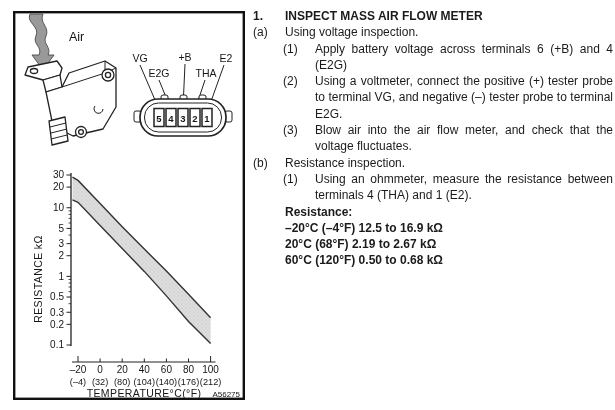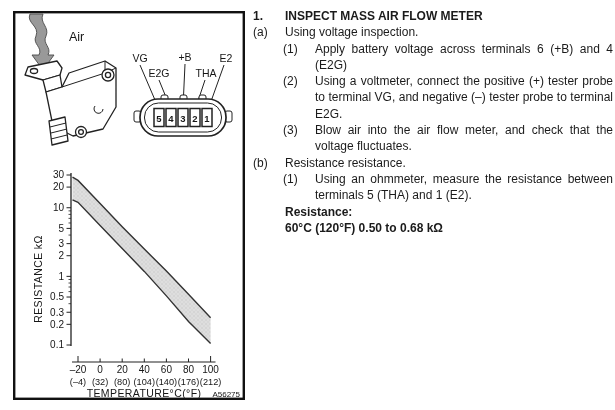--- a/index.html
+++ b/index.html
@@ -180,32 +180,40 @@
     <span class="body">Using a voltmeter, connect the positive (+) tester probe to terminal VG, and negative (–) tester probe to terminal E2G.</span>
   </div>
 
   <div class="row lvl2">
     <span class="marker">(3)</span>
     <span class="body">Blow air into the air flow meter, and check that the voltage fluctuates.</span>
   </div>
 
   <div class="row">
     <span class="marker">(b)</span>
-    <span class="body">Resistance resistance.</span>
+    <span class="body">Resistance inspection.</span>
   </div>
 
   <div class="row lvl2">
     <span class="marker">(1)</span>
-    <span class="body">Using an ohmmeter, measure the resistance between terminals 5 (THA) and 1 (E2).</span>
+    <span class="body">Using an ohmmeter, measure the resistance between terminals 4 (THA) and 1 (E2).</span>
   </div>
 
   <div class="row spec bold">
 
     <span class="body">Resistance:</span>
   </div>
 
-
+  <div class="row spec bold">
+
+    <span class="body">–20°C (–4°F) 12.5 to 16.9 kΩ</span>
+  </div>
+
+  <div class="row spec bold">
+
+    <span class="body">20°C (68°F) 2.19 to 2.67 kΩ</span>
+  </div>
 
   <div class="row spec bold">
 
     <span class="body">60°C (120°F) 0.50 to 0.68 kΩ</span>
   </div>
 </div>
 
 </body></html>

